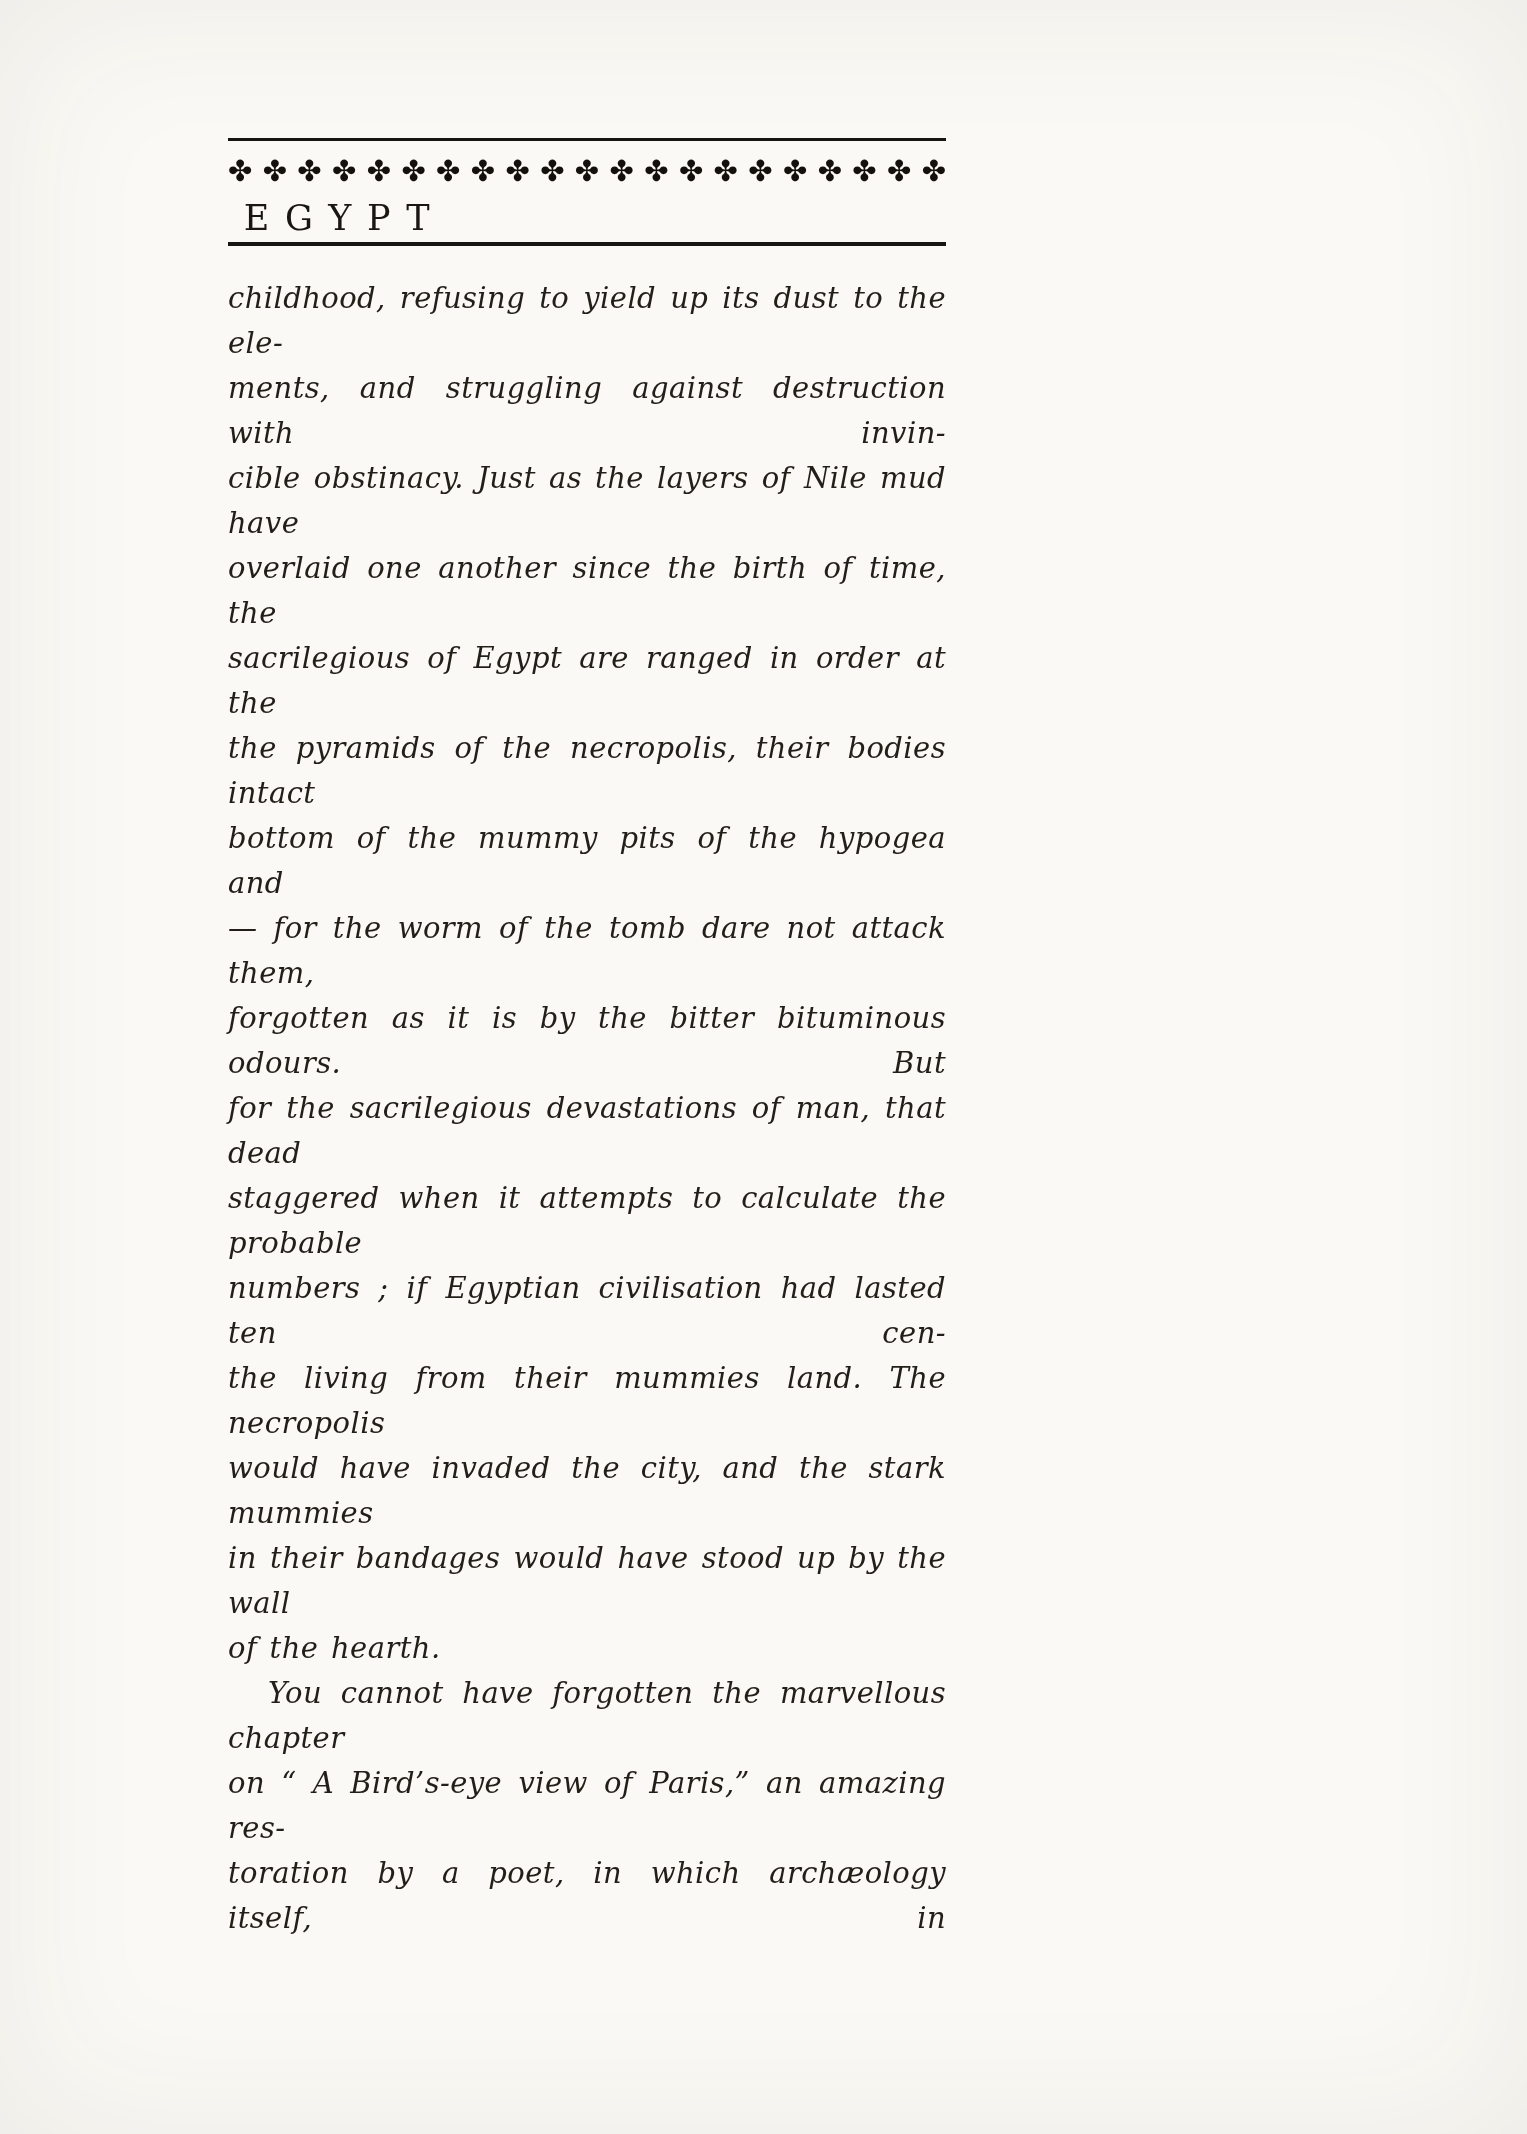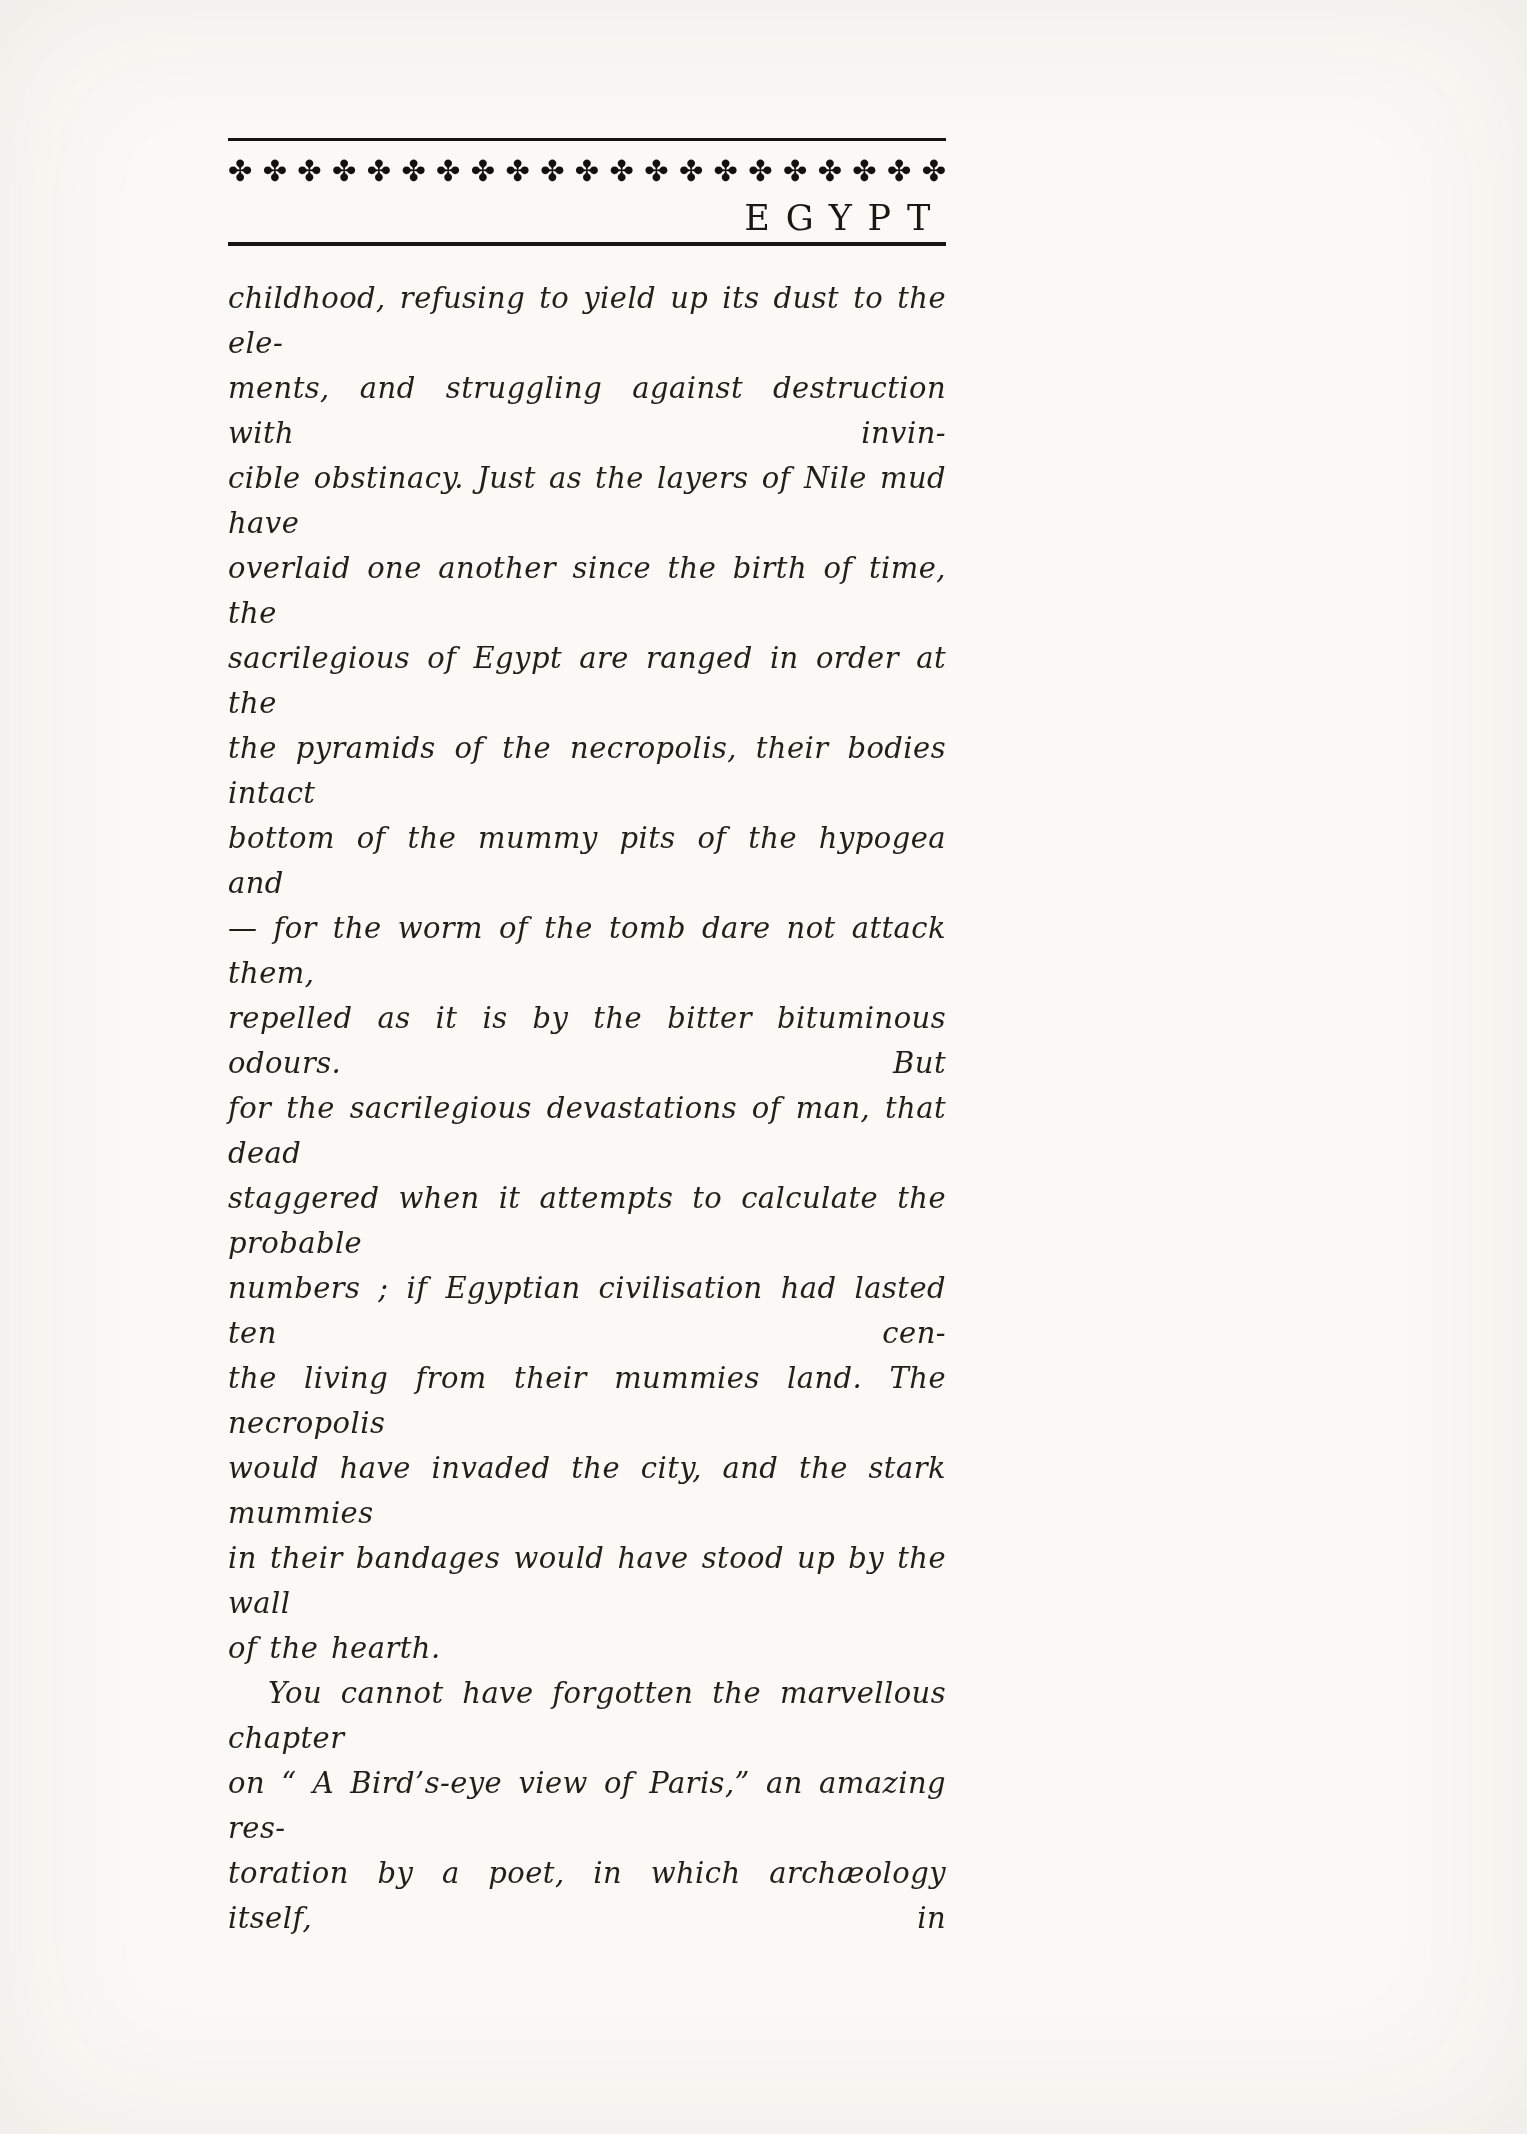--- a/index.html
+++ b/index.html
@@ -40,21 +40,21 @@
     text-align: justify;
     text-align-last: justify;
     overflow: hidden;
   }
   .title {
     height: 48px;
     line-height: 48px;
     font-size: 35px;
     letter-spacing: 0.45em;
     padding-left: 0.45em;
-    text-align: right;
+    text-align: left;
     color: #1a1712;
   }
   .body {
     margin-top: 30px;
   }
   .line {
     font-size: 29px;
     line-height: 45px;
     letter-spacing: 0.015em;
     word-spacing: 0.10em;
@@ -86,21 +86,21 @@
 
     <div class="body">
       <div class="line">childhood, refusing to yield up its dust to the ele-</div>
       <div class="line">ments, and struggling against destruction with invin-</div>
       <div class="line">cible obstinacy.  Just as the layers of Nile mud have</div>
       <div class="line">overlaid one another since the birth of time, the</div>
       <div class="line">sacrilegious of Egypt are ranged in order at the</div>
       <div class="line">the pyramids of the necropolis, their bodies intact</div>
       <div class="line">bottom of the mummy pits of the hypogea and</div>
       <div class="line">— for the worm of the tomb dare not attack them,</div>
-      <div class="line">repelled as it is by the bitter bituminous odours.  But</div>
+      <div class="line">forgotten as it is by the bitter bituminous odours.  But</div>
       <div class="line">for the sacrilegious devastations of man, that dead</div>
       <div class="line">staggered when it attempts to calculate the probable</div>
       <div class="line">numbers ; if Egyptian civilisation had lasted ten cen-</div>
       <div class="line">the living from their mummies land.  The necropolis</div>
       <div class="line">would have invaded the city, and the stark mummies</div>
       <div class="line">in their bandages would have stood up by the wall</div>
       <div class="line para-end">of the hearth.</div>
 
       <div class="line indent">You cannot have forgotten the marvellous chapter</div>
       <div class="line">on “ A Bird’s-eye view of Paris,” an amazing res-</div>

